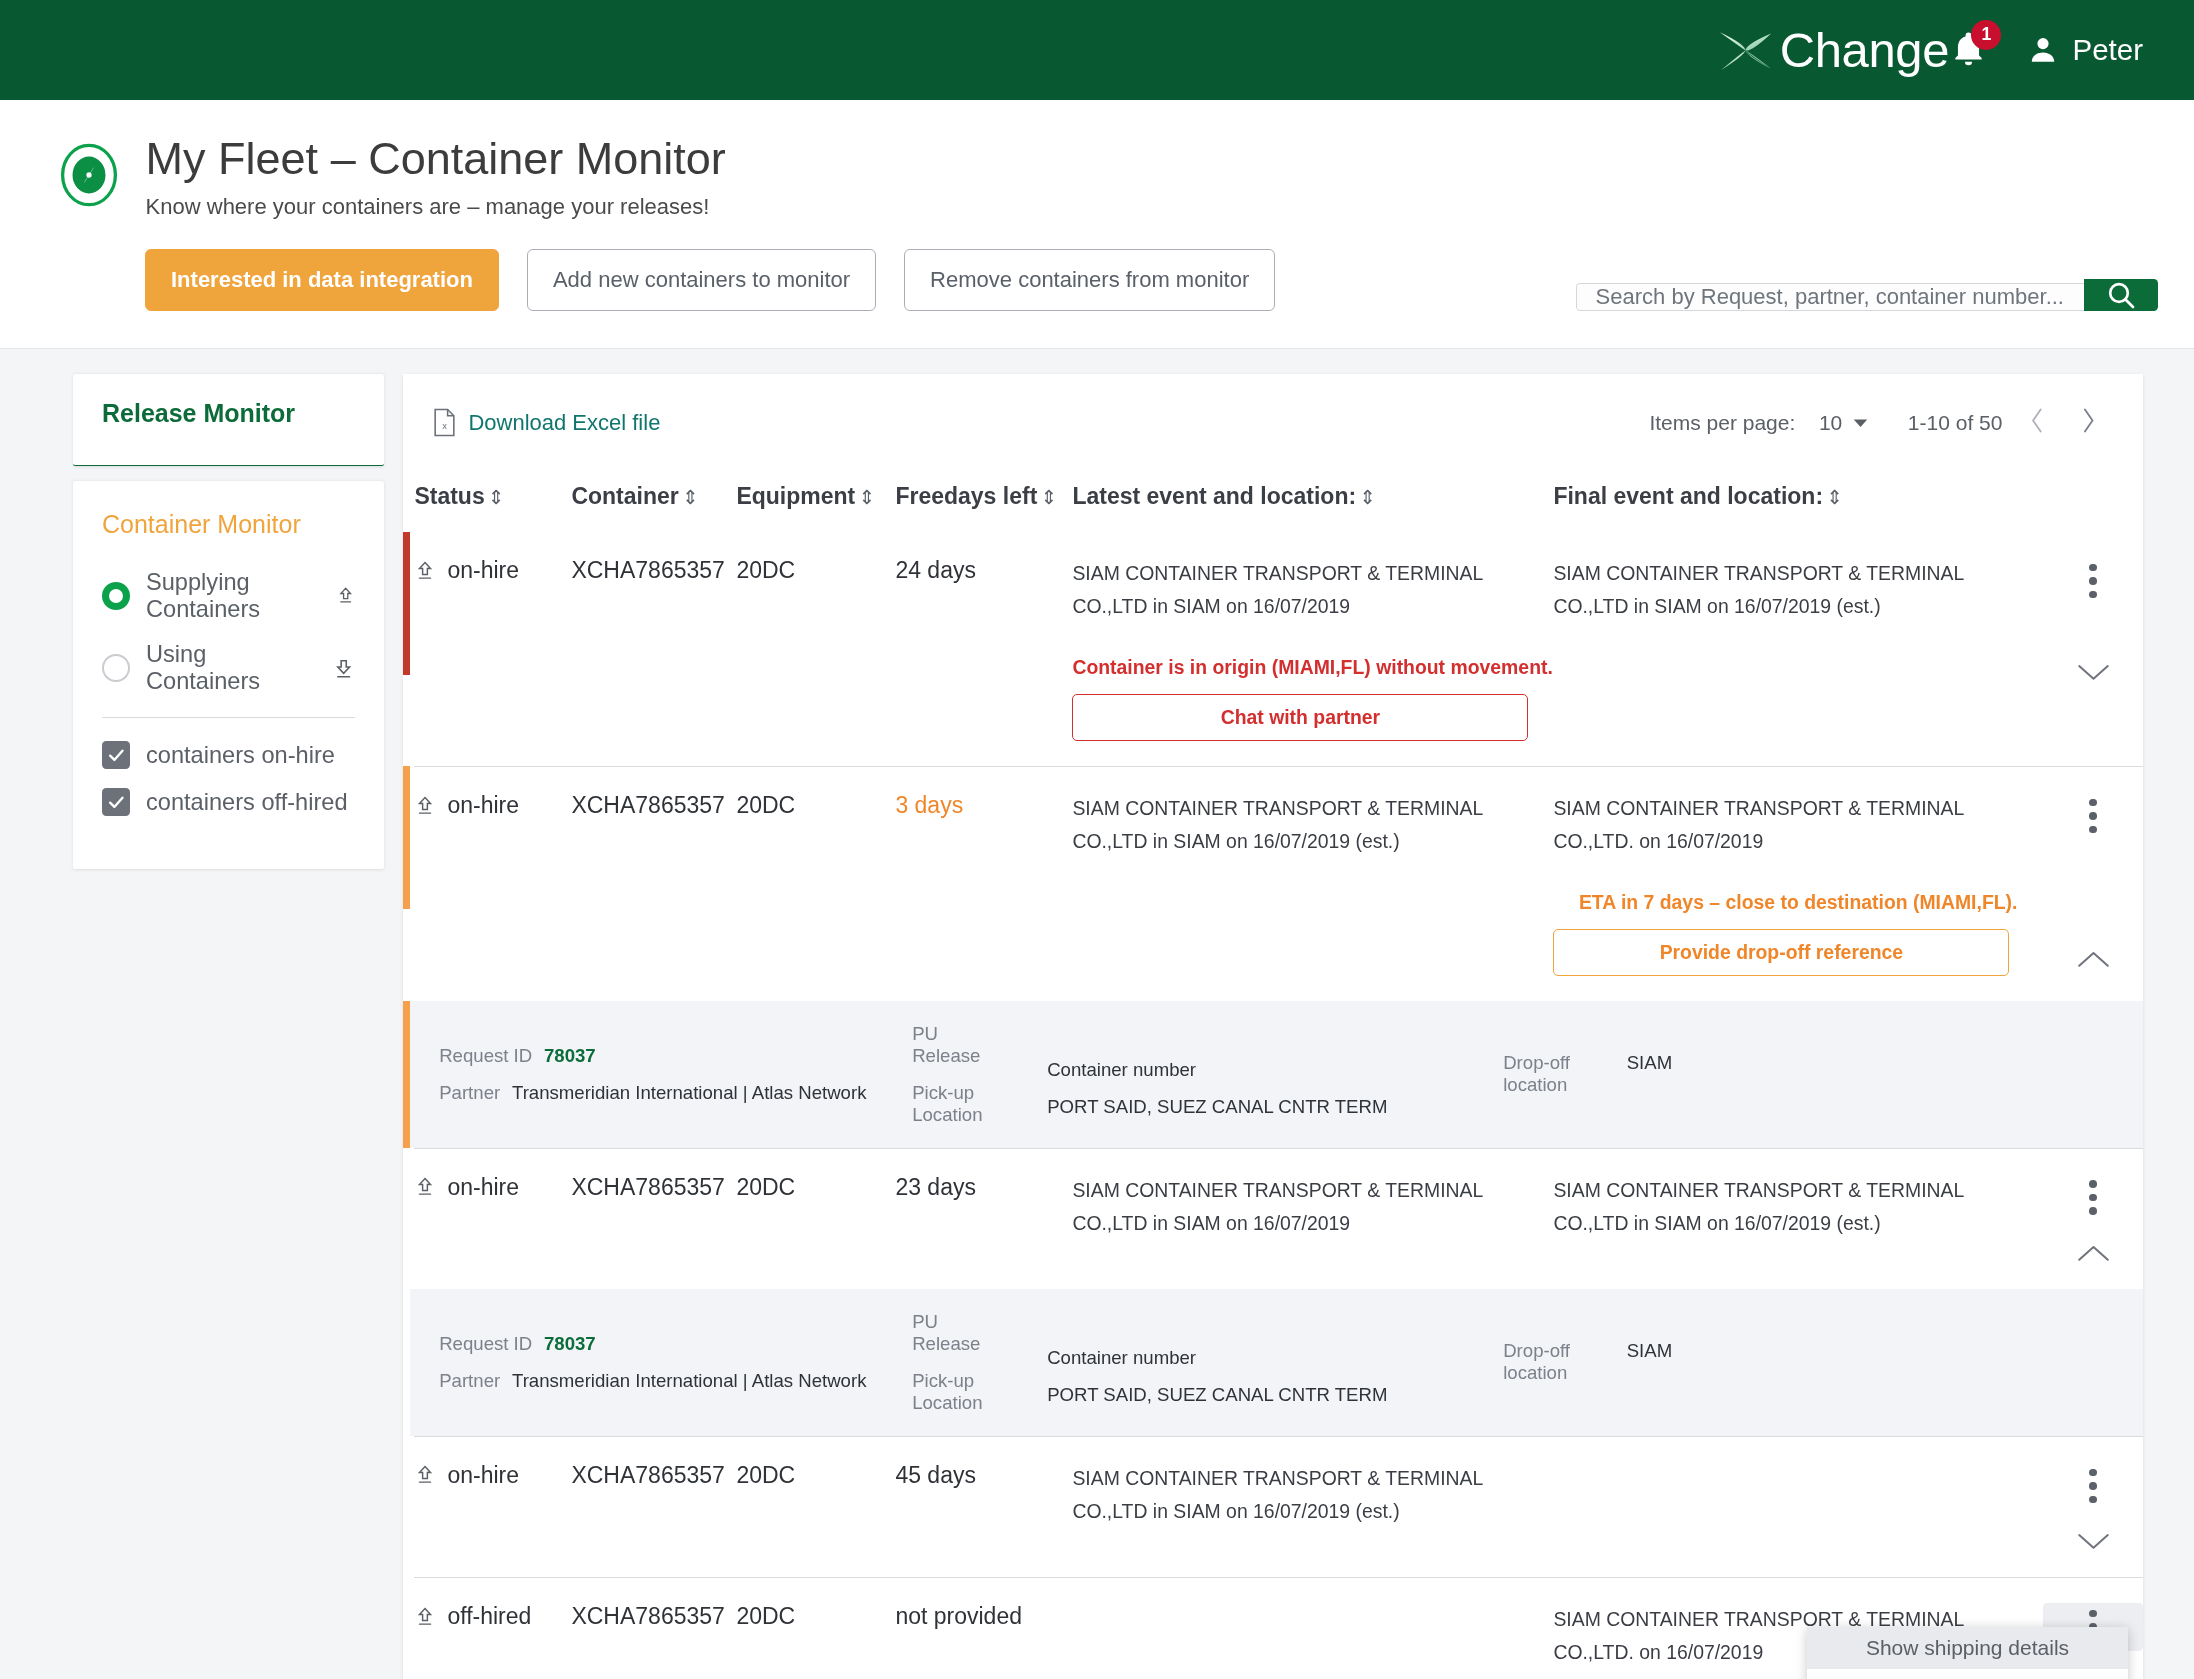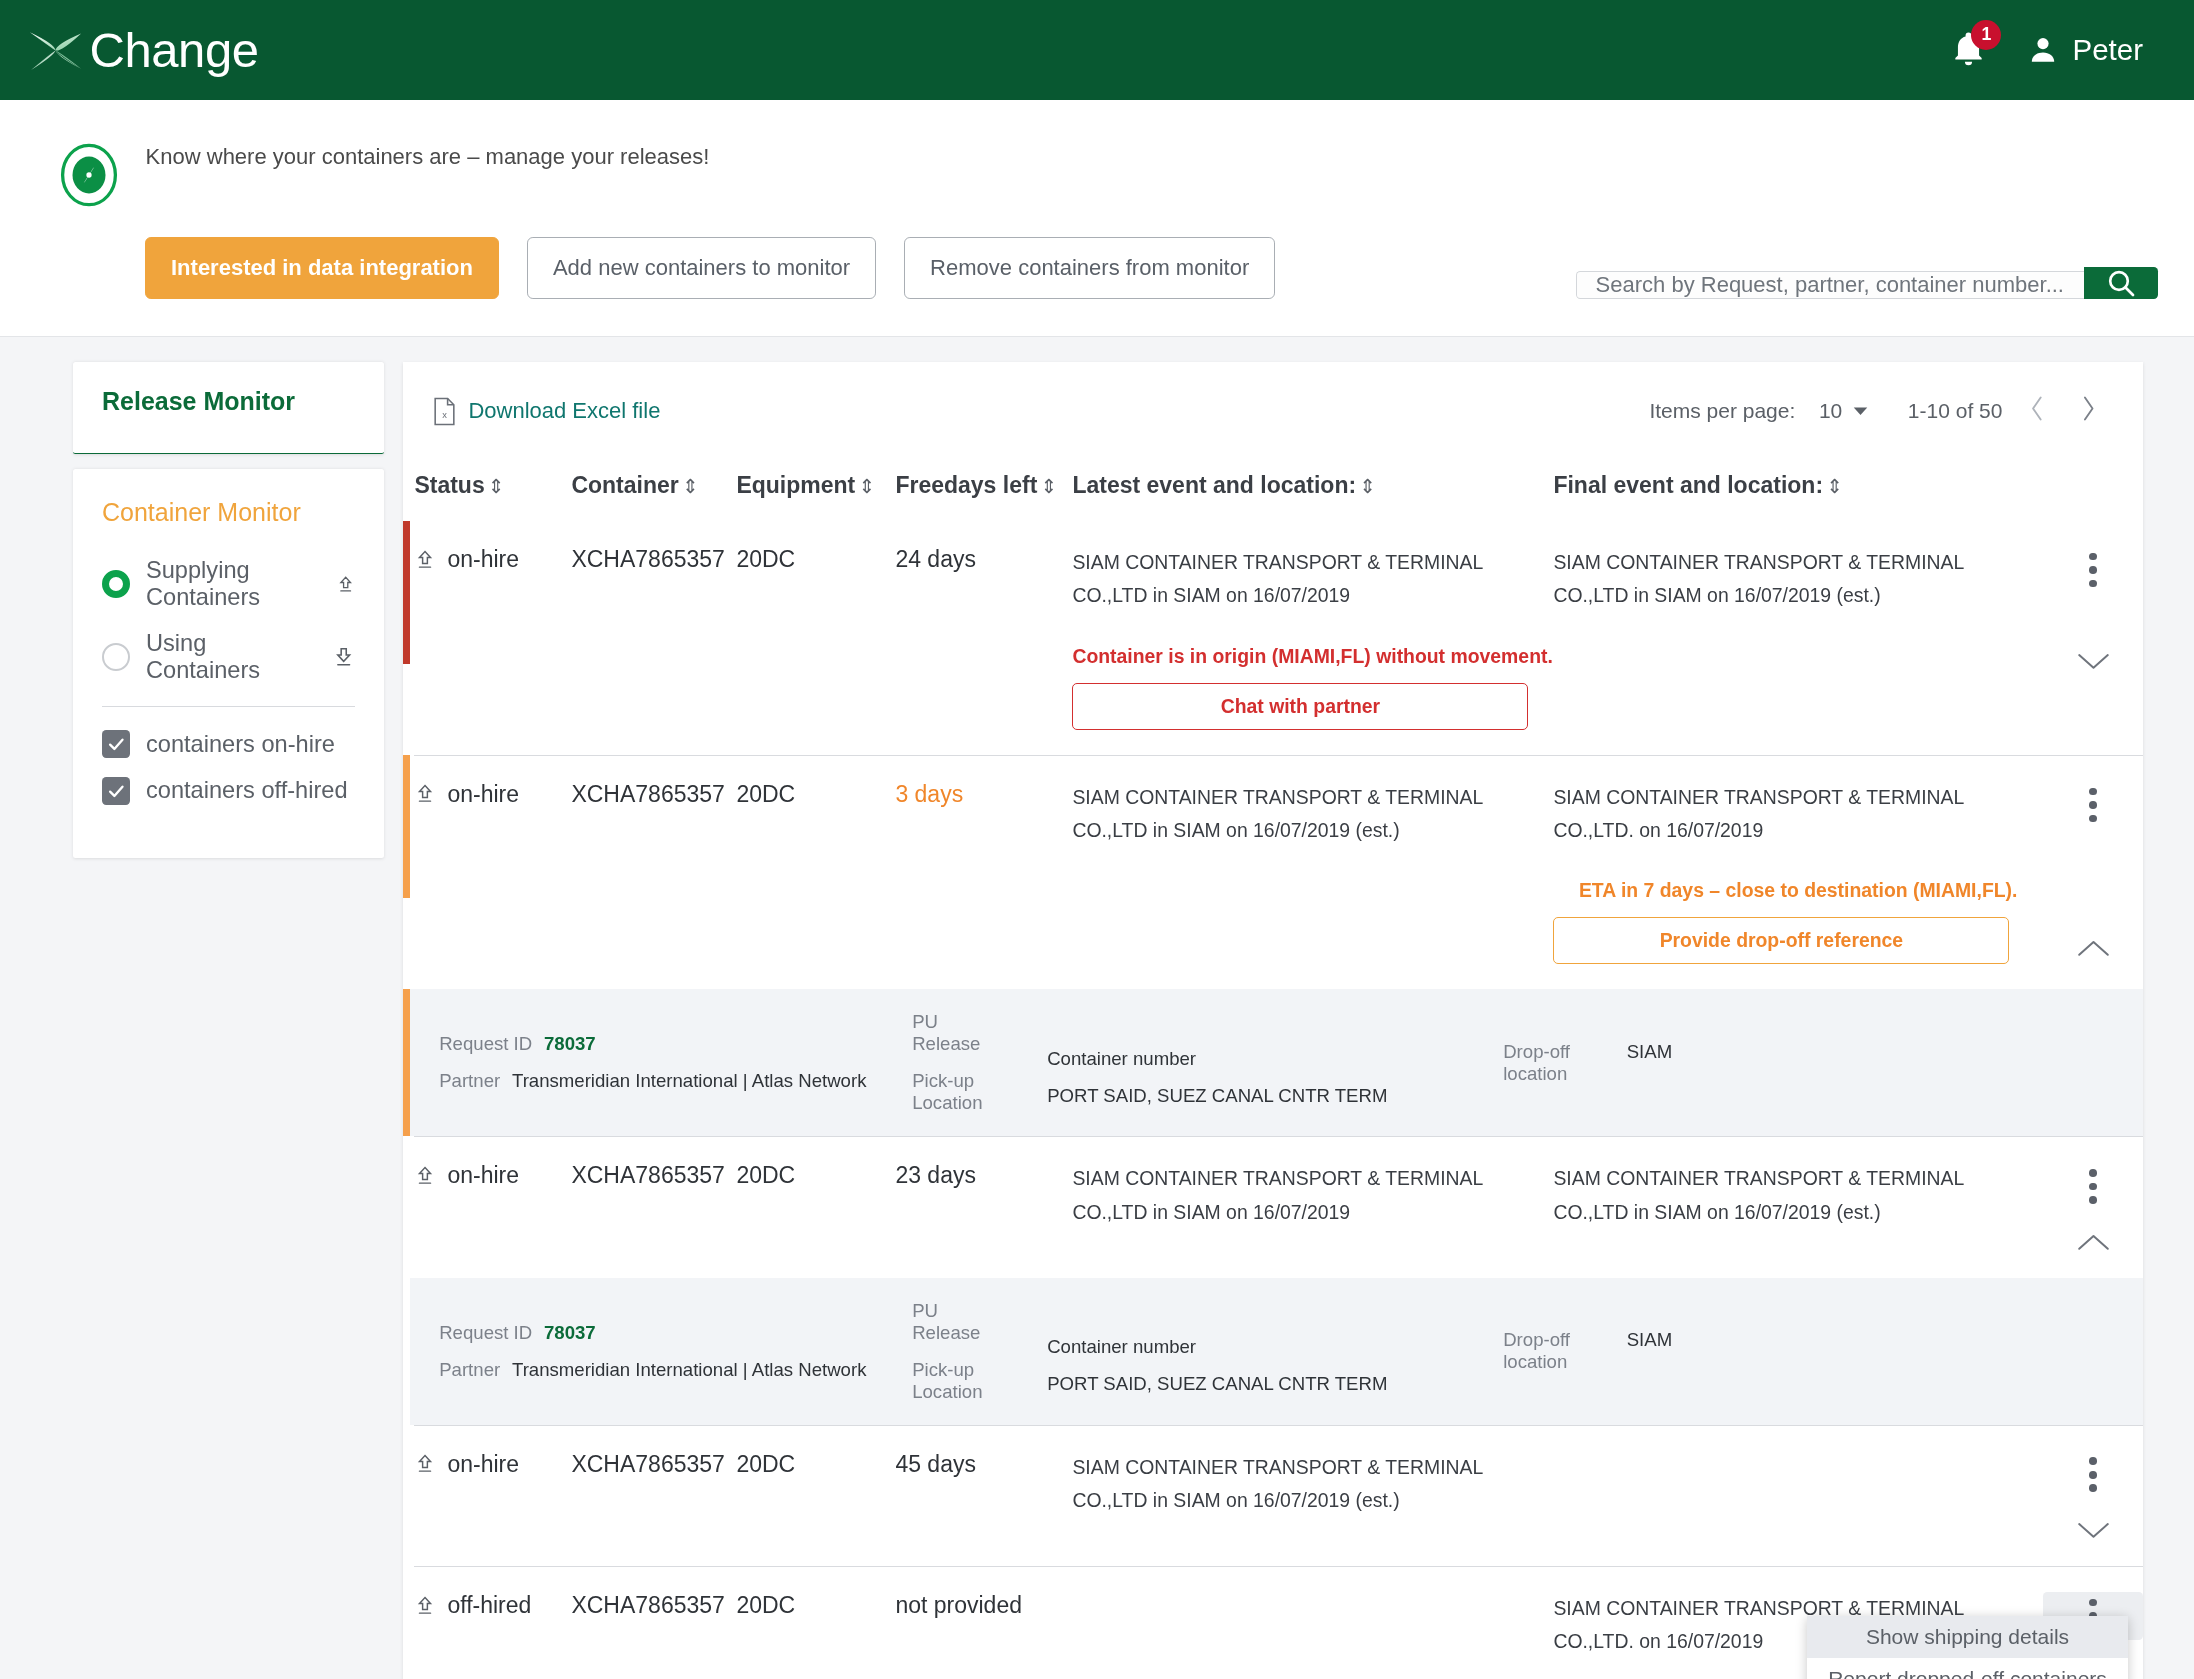--- a/index.html
+++ b/index.html
@@ -6,21 +6,21 @@
   html, body {
     width: 2194px; height: 1679px;
     background: #f4f5f7;
     font-family: "Liberation Sans", sans-serif;
     -webkit-font-smoothing: antialiased;
   }
 
   
   .topbar {
     height: 100px; background: #085831;
-    display: flex; align-items: center; justify-content: space-between;
+    display: flex; align-items: center; justify-content: flex-end;
     padding: 0 51px 0 25px;
   }
   .logo-wrap { display: flex; align-items: center; gap: 3.4px; }
   .logo-mark { width: 61px; height: 61px; flex: 0 0 auto; }
   .logo-text { color: #ffffff; font-size: 49px; font-weight: 400; letter-spacing: -0.4px; }
   .topbar-right { display: flex; align-items: center; gap: 39px; }
   .bell-wrap { position: relative; width: 39px; height: 44px; }
   .bell-badge {
     position: absolute; top: -8.4px; right: -13.5px;
     width: 30px; height: 30px; border-radius: 50%;
@@ -221,20 +221,21 @@
 
 <div class="page-head">
   <div class="head-row">
     <svg class="compass" viewBox="0 0 100 100">
       <ellipse cx="50" cy="50" rx="40" ry="45" fill="none" stroke="#0ca24c" stroke-width="5"></ellipse>
       <ellipse cx="50" cy="50" rx="25" ry="28" fill="#0b8f45"></ellipse>
       <path d="M58 38 L44 60 L42 62 L56 40 Z" fill="#ffffff"></path>
       <circle cx="50" cy="50" r="4" fill="#ffffff"></circle>
     </svg>
     <div>
+      <div class="title">My Fleet – Container Monitor</div>
       <div class="subtitle">Know where your containers are – manage your releases!</div>
     </div>
   </div>
   <div class="btn-row">
     <div class="btn btn-primary">Interested in data integration</div>
     <div class="btn btn-outline">Add new containers to monitor</div>
     <div class="btn btn-outline">Remove containers from monitor</div>
   </div>
   <div class="search-wrap">
     <input class="search-input" type="text" placeholder="Search by Request, partner, container number..." style="">

